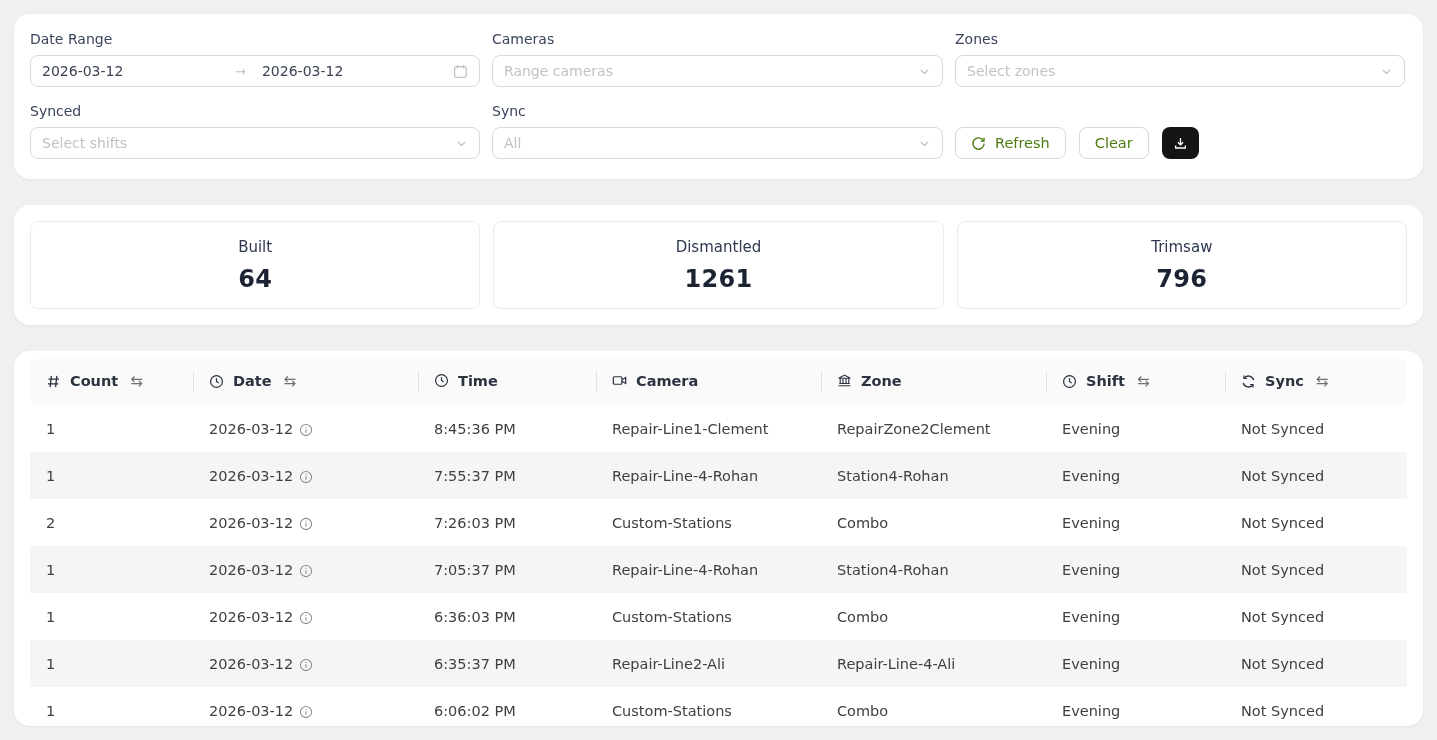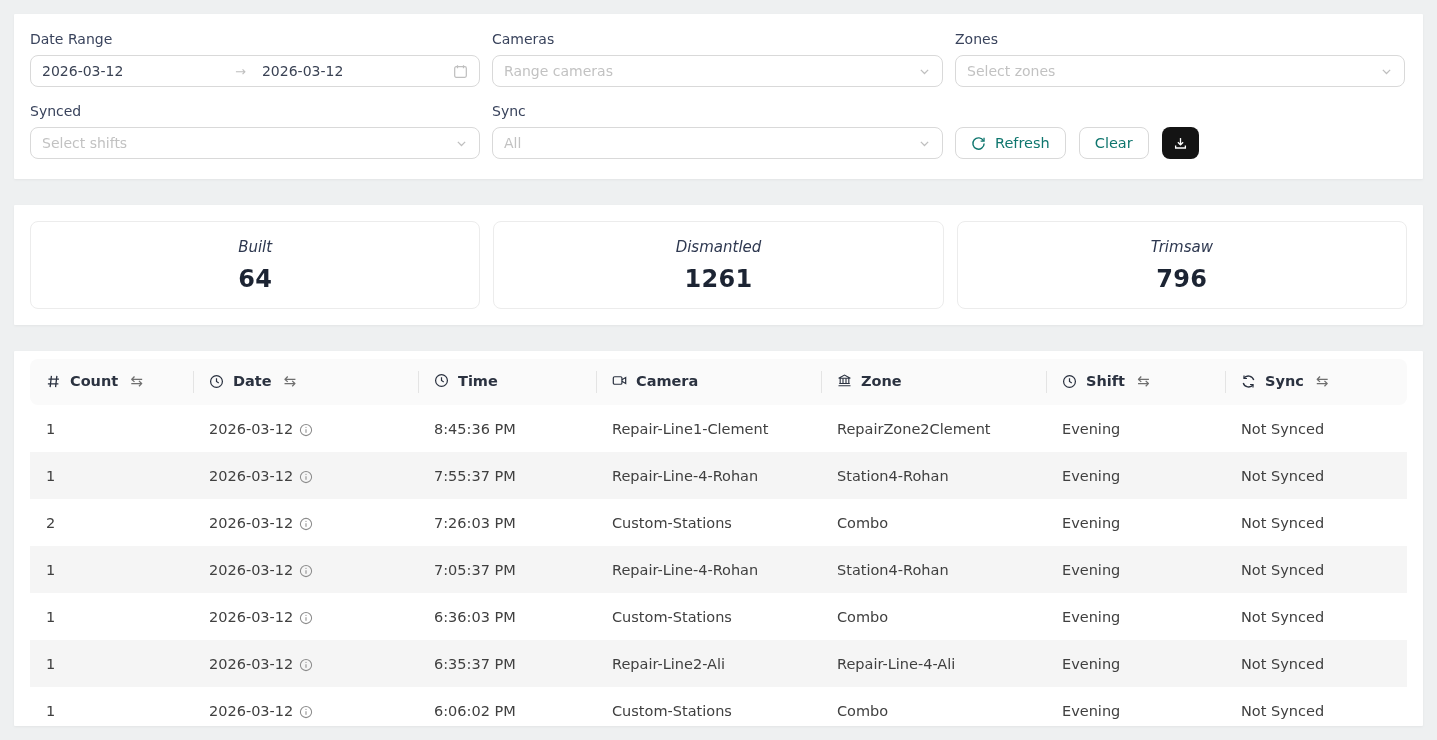--- a/index.html
+++ b/index.html
@@ -6,21 +6,21 @@
   html,body { width:1437px; height:740px; }
   body {
     background:#eef0f1;
     font-family:"DejaVu Sans", "Liberation Sans", sans-serif;
     overflow:hidden;
     display:flex; flex-direction:column; gap:26px;
     padding:14px;
     color:#404040;
   }
   .card {
-    background:#fff; border-radius:1px;
+    background:#fff; border-radius:16px;
     box-shadow:0 1px 3px rgba(0,0,0,.05);
   }
   
   .filter-card { padding:17px 16px 20px; flex:0 0 auto; }
   .filter-grid {
     display:grid;
     grid-template-columns:450px 451px 450px;
     column-gap:12px; row-gap:16px;
   }
   .field { display:flex; flex-direction:column; justify-content:flex-end; }
@@ -32,37 +32,37 @@
   }
   .date-val { color:#3a4254; flex:1; }
   .date-val.second { padding-left:14px; }
   .range-arrow { color:#bfbfbf; font-size:13px; padding:0 2px; }
   .placeholder { color:#c2c2c2; flex:1; }
   .ctl-icon { color:#bfbfbf; display:flex; align-items:center; }
   
   .btn-row { display:flex; gap:13px; align-items:flex-end; }
   .btn {
     height:32px; padding:0 15px; border:1px solid #d9d9d9; border-radius:8px;
-    background:#fff; font-size:14.5px; color:#0f766e;
+    background:#fff; font-size:14.5px; color:#4d7c0f;
     display:inline-flex; align-items:center; gap:9px; cursor:pointer;
     font-family:inherit;
   }
   .btn-dark {
     width:37px; height:32px; background:#141414; border:none; border-radius:8px;
     display:inline-flex; align-items:center; justify-content:center;
     color:#fff; cursor:pointer;
   }
   
   .stats-card { padding:16px; flex:0 0 auto; }
   .stats-row { display:flex; gap:13px; }
   .stat {
     flex:1; border:1px solid #ececec; border-radius:8px;
     text-align:center; padding:16px 10px 15px;
   }
-  .stat-label { font-size:15px; color:#2e3850; margin-bottom:9px;font-style:italic; }
+  .stat-label { font-size:15px; color:#2e3850; margin-bottom:9px; }
   .stat-value { font-size:24px; font-weight:700; color:#1c2433; letter-spacing:.3px; }
   
   .table-card { padding:8px 16px 0; flex:1 1 auto; overflow:hidden; }
   table { width:100%; border-collapse:separate; border-spacing:0; font-size:14.5px; }
   thead th {
     background:#fafafa; text-align:left; font-weight:600; color:#2b3240;
     padding:0 16px; height:46px; position:relative; white-space:nowrap;
   }
   thead th:first-child { border-radius:8px 0 0 8px; }
   thead th:last-child { border-radius:0 8px 8px 0; }

